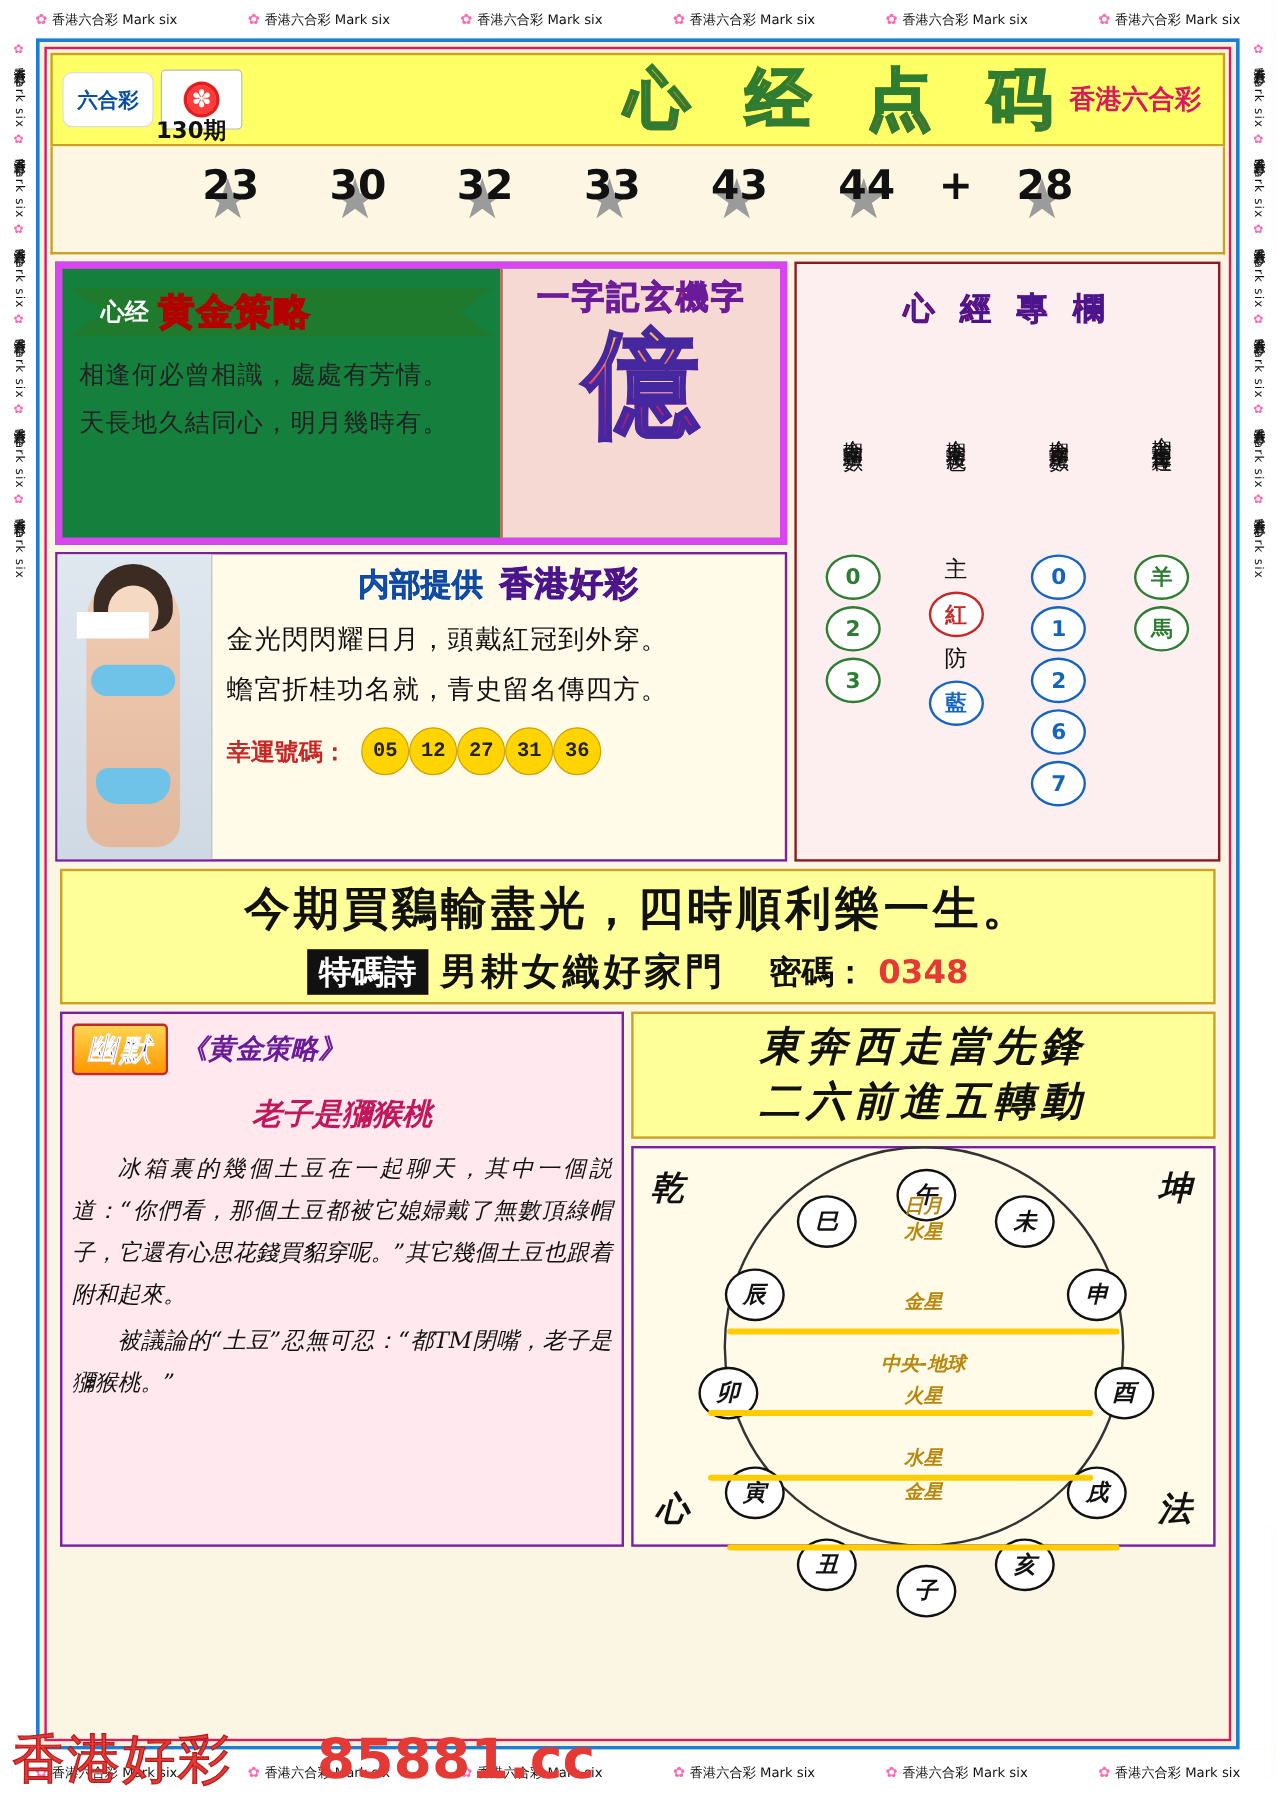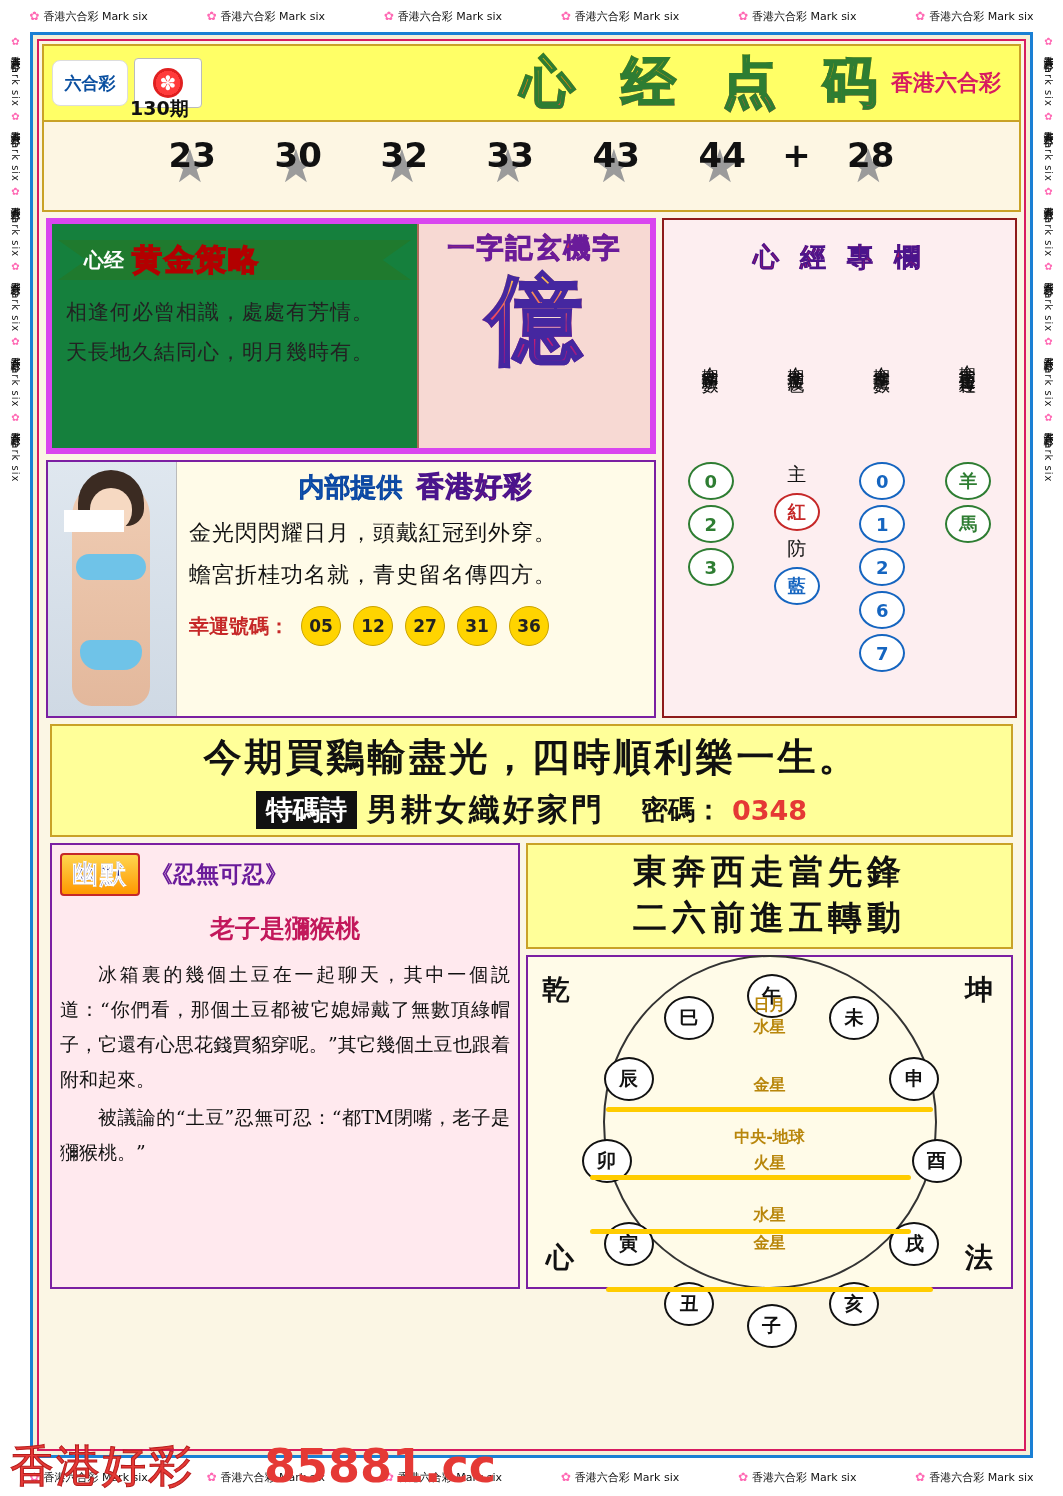--- a/index.html
+++ b/index.html
@@ -271,21 +271,21 @@
     background:#111;color:#fff;font-size:27px;font-weight:bold;padding:1px 10px;
   }
   .l2txt{
     font-size:31px;font-weight:bold;color:#111;letter-spacing:3px;
     font-family:"DejaVu Serif",serif;
   }
   .pw{font-size:27px;font-weight:bold;color:#111;margin-left:26px;}
   .pwnum{font-size:27px;font-weight:bold;color:#e53935;}
 
   
-  .row2{display:flex;gap:6px;margin:6px 4px 0 4px;height:446px;}
+  .row2{display:flex;gap:6px;margin:6px 4px 0 4px;height:446px;font-style:italic;}
   .joke{
     width:470px;background:#ffe9ee;border:2px solid #7b1fa2;
     box-sizing:border-box;padding:8px;
   }
   .joke-head{display:flex;align-items:center;gap:10px;}
   .joke-badge{
     background:linear-gradient(#ffd54f,#ff9800);
     border:2px solid #c62828;padding:2px 10px;border-radius:4px;
     font-size:26px;font-weight:bold;color:#1a237e;letter-spacing:2px;
     -webkit-text-stroke:0.5px #fff;
@@ -447,21 +447,21 @@
               </div>
               <div class="sp-right">
                 <div class="sp-head">
                   <div class="sp-h1">内部提供</div>
                   <div class="sp-h2">香港好彩</div>
                 </div>
                 <div class="sp-poem">金光閃閃耀日月，頭戴紅冠到外穿。</div>
                 <div class="sp-poem">蟾宮折桂功名就，青史留名傳四方。</div>
                 <div class="lucky">
                   <div class="lucky-label">幸運號碼：</div>
-                  <div style="display:flex;gap:12px;" id="luckyBalls">
+                  <div style="display:flex;font-family:Liberation Mono, monospace;" id="luckyBalls">
                       <div class="ball">05</div>
                       <div class="ball">12</div>
                       <div class="ball">27</div>
                       <div class="ball">31</div>
                       <div class="ball">36</div>
                     </div>
                 </div>
               </div>
             </div>
           </div>
@@ -515,21 +515,21 @@
             <span class="pw">密碼：</span>
             <span class="pwnum">0348</span>
           </div>
         </div>
 
         <div class="row2">
 
           <div class="joke">
             <div class="joke-head">
               <div class="joke-badge">幽默</div>
-              <div class="joke-sub">《忍無可忍》</div>
+              <div class="joke-sub">《黄金策略》</div>
             </div>
             <div class="joke-title">老子是獼猴桃</div>
             <div class="joke-body" id="jokeBody">
                 <p>冰箱裏的幾個土豆在一起聊天，其中一個説道：“你們看，那個土豆都被它媳婦戴了無數頂綠帽子，它還有心思花錢買貂穿呢。”其它幾個土豆也跟着附和起來。</p>
                 <p>被議論的“土豆”忍無可忍：“都TM閉嘴，老子是獼猴桃。”</p>
               </div>
           </div>
 
           <div class="rightbox">
             <div class="couplet">

